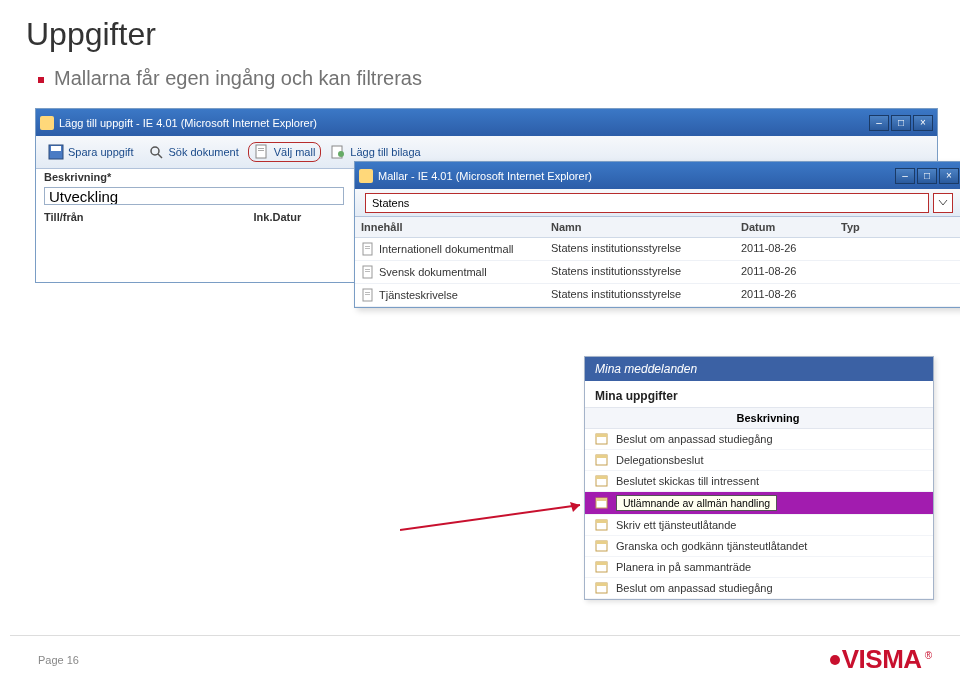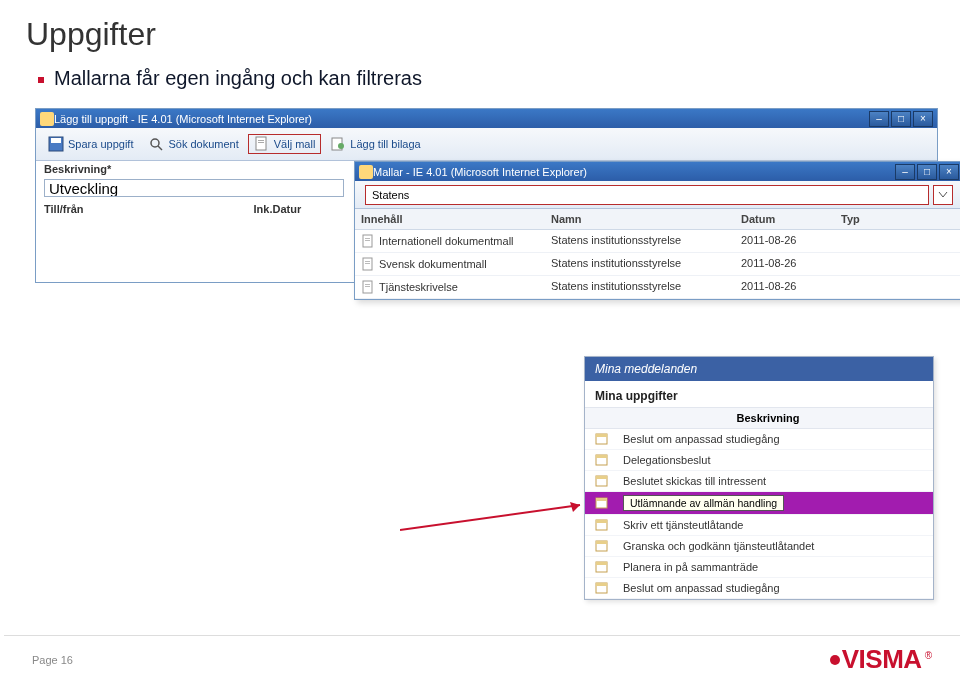--- a/index.html
+++ b/index.html
@@ -29,59 +29,60 @@
   .bullet .dot {
     width: 6px; height: 6px;
     background: #c8102e;
     border-radius: 0;
     margin-top: 10px;
     flex: 0 0 6px;
     margin-right: 10px;
   }
   .bullet .txt {
     font-size: 20px;
-    color: #0f172a;
+    color: #737373;
   }
   .bullet2 { margin-top: 28px; margin-left: 38px; }
   .bullet3 { margin-top: 48px; margin-left: 38px; }
 
   
   .shot1 {
     position: absolute;
     left: 35px; top: 108px;
     width: 903px; height: 175px;
     border: 1px solid #7a9dc5;
     background: #fff;
     font-size: 11px;
   }
   .ie-titlebar {
-    height: 19px;
+    height: 27px;
     background: linear-gradient(#3b78c6, #2c5da8);
     display: flex; align-items: center;
     padding: 4px 4px;
+    gap: 5px;
   }
   .ie-titlebar .fav { width:14px; height:14px; background:#ffd87a; border-radius:2px; position:relative;}
   .ie-titlebar .ie-title { color:#fff; font-size:11px; }
   .ie-titlebar .winbtns { margin-left:auto; display:flex; gap:2px;}
   .winbtn { width:20px; height:16px; background:linear-gradient(#4c82c4,#2a5a9d); border:1px solid #1a3a66; display:flex;align-items:center;justify-content:center; color:#fff; font-size:10px;}
   .toolbar1 {
     height: 26px;
     background: linear-gradient(#f6f8fb,#e3ebf5);
     border-bottom:1px solid #b1c2da;
     display:flex; align-items:center;
     padding: 16px 6px;
     gap: 3px;
   }
   .tbtn {
     display:flex; align-items:center; gap:4px;
     padding: 2px 6px;
     color:#1a4a8a;
     cursor:pointer;
   }
-  .tbtn.hl { border:1.5px solid #b72c2c; border-radius:0; padding:1px 5px;}
+  .tbtn.hl { border:1.5px solid #b72c2c; border-radius:8px; padding:1px 5px;}
   .ticon { width:16px; height:16px; display:flex;align-items:center;justify-content:center; }
   .ticon svg{width:16px;height:16px;}
   .field-row {
     padding: 2px 8px;
     display:flex; align-items:center; gap:8px;
     font-size:11px;
   }
   .field-row.label { font-weight:bold; color:#333; }
   .field-row input {
     width: 300px; height:18px; border:1px solid #9cb0c9;
@@ -163,21 +164,21 @@
     padding:4px 12px 4px 30px;
     font-weight:bold;
     font-size:11px;
     background:#f4f6fa;
     border-bottom:1px solid #e2e6ee;
     text-align:center;
   }
   .prow {
     display:flex; align-items:center;
     padding:3px 10px;
-    gap:14px;
+    gap:7px;
     border-bottom:1px solid #f2f4f8;
   }
   .prow.tooltip-row { background:#a21caf;}
   .tooltip-box {
     background:#fffff0;
     border:1px solid #555;
     padding:1px 6px;
     font-size:10.5px;
     white-space:nowrap;
   }
@@ -188,21 +189,21 @@
   .arrow {
     position:absolute;
     left: 400px; top: 500px;
     width: 200px; height: 40px;
   }
   .arrow svg{width:100%;height:100%;}
 
   
   .footer {
     position:absolute;
-    left:4px; right:0; bottom:0;
+    left:10px; right:0; bottom:0;
     height: 48px;
     border-top:1px solid #ddd;
     display:flex; align-items:center;
     padding: 0 28px;
   }
   .pagenum { font-size:11px; color:#888;}
   .logo { margin-left:auto; display:flex; align-items:flex-end; gap:4px;}
   .logo-dot{width:10px;height:10px;border-radius:50%;background:#c8102e; margin-bottom:10px; margin-right:-2px;}
   .logo-text{font-size:26px;font-weight:900;color:#c8102e;letter-spacing:-0.5px;}
   .logo-reg{font-size:10px;color:#c8102e; margin-bottom:14px; margin-left:-1px;}

